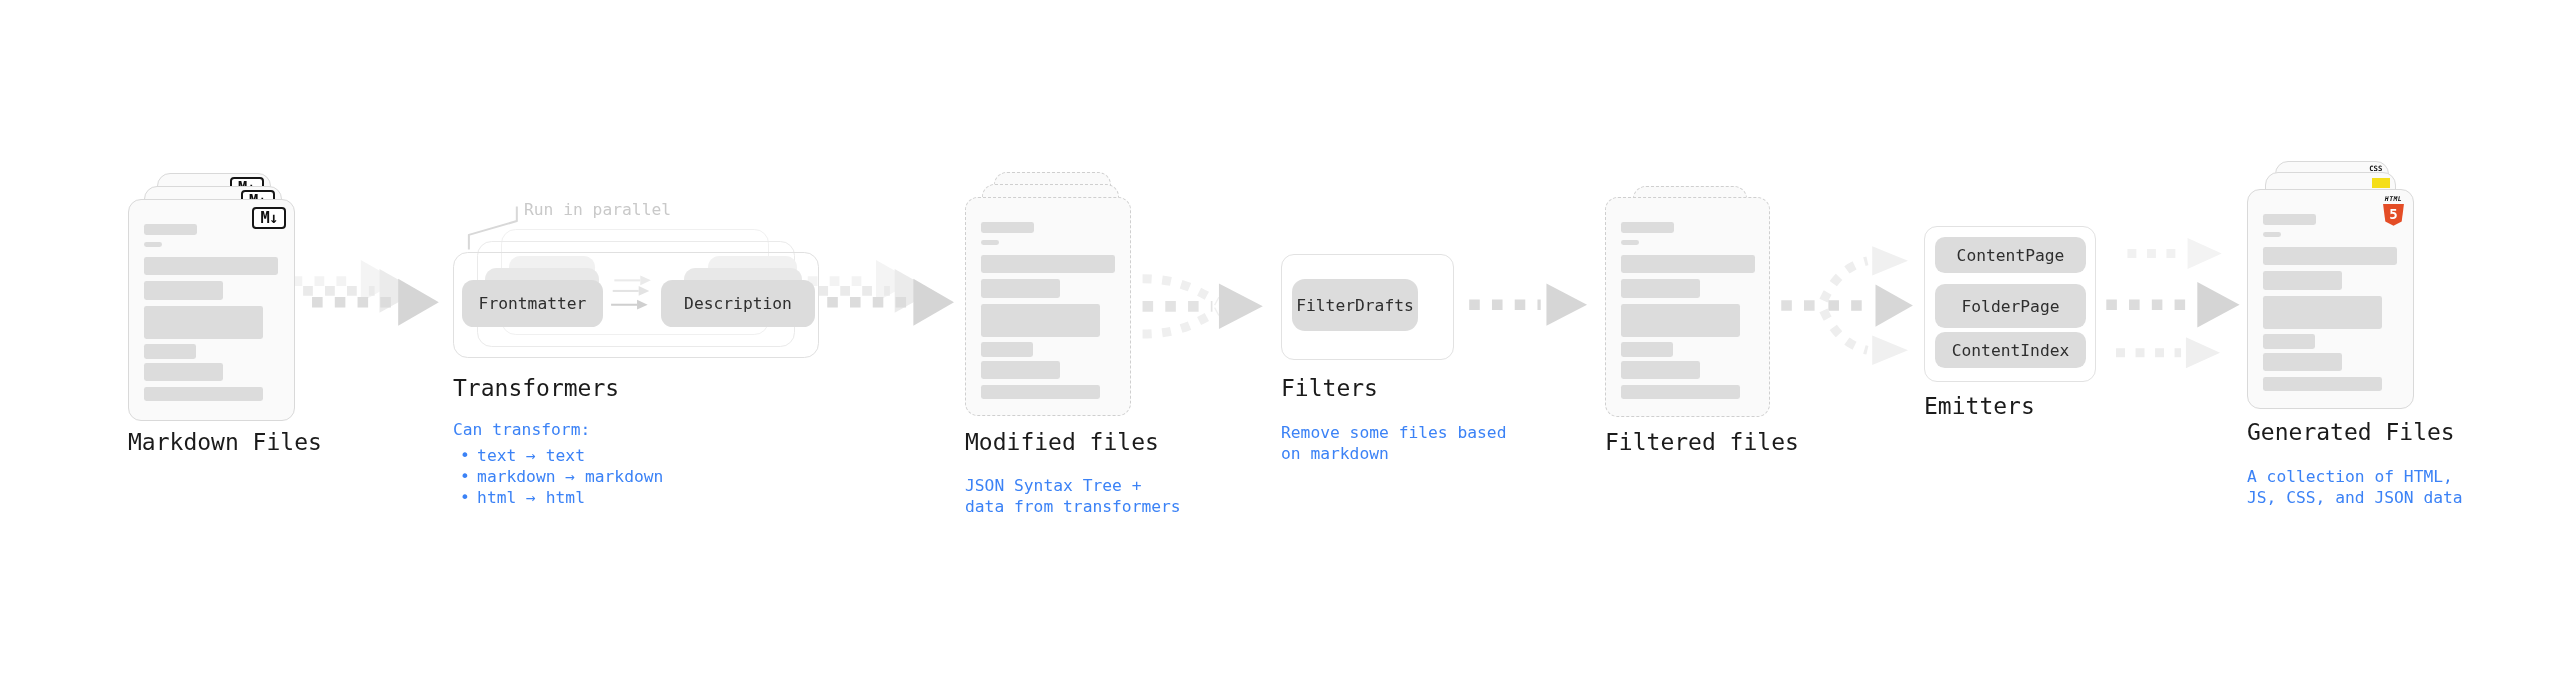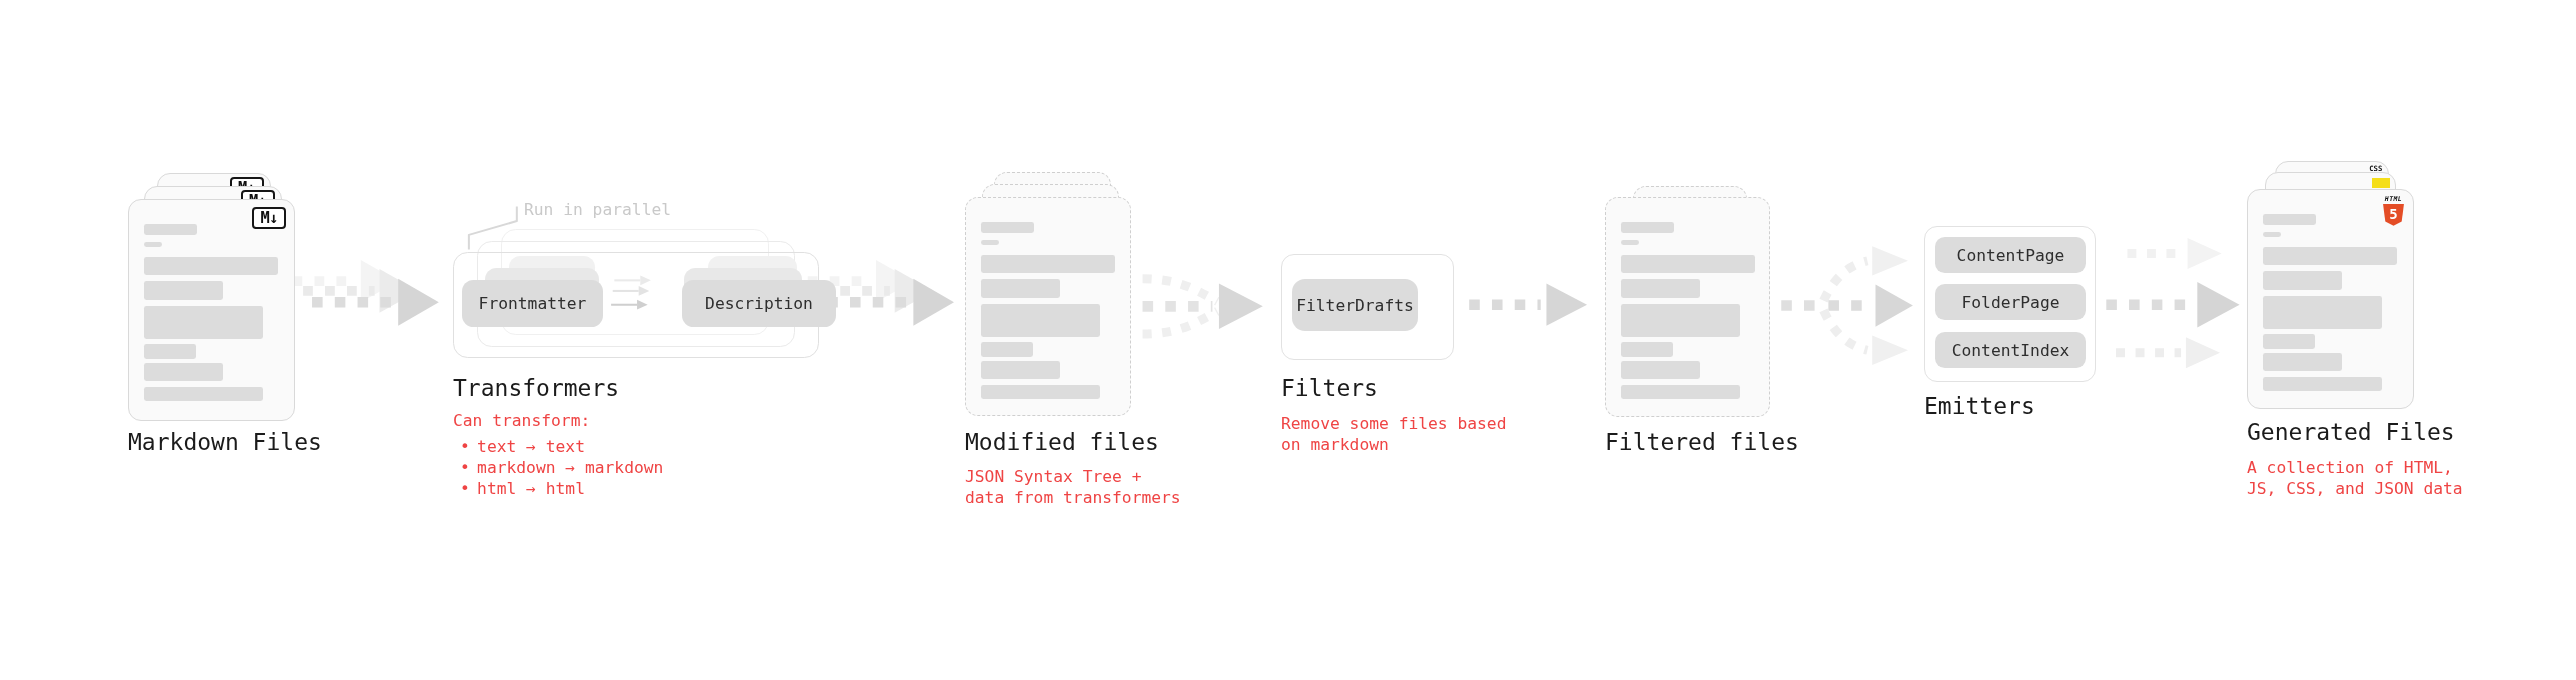--- a/index.html
+++ b/index.html
@@ -26,21 +26,21 @@
 
   .pill { position:absolute; background:#dcdcdc; border-radius:11.4px; color:#2e2e2e;
     font-size:16.3px; display:flex; align-items:center; justify-content:center; white-space:nowrap; }
   .pill-ghost { position:absolute; border-radius:11.4px; }
   .pill-ghost.g1 { background:#e8e8e8; }
   .pill-ghost.g2 { background:#f1f1f1; }
 
   .panel { position:absolute; background:#ffffff; border:1.6px solid #e2e2e2; border-radius:13px; }
 
   .stage-label { position:absolute; font-size:23px; color:#1b1b1b; white-space:nowrap; line-height:1.1; }
-  .stage-desc  { position:absolute; font-size:16.3px; line-height:21px; color:#ef4444; white-space:nowrap; }
+  .stage-desc  { position:absolute; font-size:16.3px; line-height:21px; color:#3b82f6; white-space:nowrap;margin-top:9px; }
   .annotation  { position:absolute; font-size:16.3px; color:#c9c9c9; white-space:nowrap; }
   .bullet-row .marker { display:inline-block; margin-right:7.3px; }
 
   .css-badge { position:absolute; top:3.3px; right:5.7px; font-size:7.3px; font-weight:bold; color:#111;
     line-height:1; padding-bottom:1.6px; border-bottom:2.4px solid #2c65f2; }
   .js-badge { position:absolute; top:4.9px; right:4.9px; width:18px; height:10.6px; background:#f5de19; }
 
   .html5-logo { position:absolute; left:135px; top:4.9px; width:21px; text-align:center; }
   .html5-word { font-size:6.5px; font-weight:bold; letter-spacing:0.4px; color:#111; margin-bottom:0.8px;font-style:italic; }
   .html5-shield { width:21px; height:22px; background:#e44d26; color:#fff;
@@ -147,21 +147,21 @@
   <div class="tbox b3" style="left:501px;top:229px;width:268px;height:106px"></div>
   <div class="tbox b2" style="left:477px;top:241px;width:318px;height:106px"></div>
   <div class="tbox" style="left:453px;top:252px;width:366px;height:106px"></div>
 
   <div class="pill-ghost g2" style="left:509px;top:256px;width:86px;height:47px"></div>
   <div class="pill-ghost g1" style="left:485px;top:268px;width:114px;height:47px"></div>
   <div class="pill" style="left:462px;top:280px;width:141px;height:47px">Frontmatter</div>
 
   <div class="pill-ghost g2" style="left:708px;top:256px;width:89px;height:47px"></div>
   <div class="pill-ghost g1" style="left:684px;top:268px;width:118px;height:47px"></div>
-  <div class="pill" style="left:682px;top:280px;width:154px;height:47px">Description</div>
+  <div class="pill" style="left:661px;top:280px;width:154px;height:47px">Description</div>
 
   <div class="stage-label" style="left:453px;top:376px">Transformers</div>
   <div class="stage-desc" style="left:453px;top:410px">Can transform:</div>
   <div class="stage-desc" style="left:460px;top:436px">
     <div class="bullet-row"><span class="marker">•</span><span>text → text</span></div>
     <div class="bullet-row"><span class="marker">•</span><span>markdown → markdown</span></div>
     <div class="bullet-row"><span class="marker">•</span><span>html → html</span></div>
   </div>
 
   <div class="card dashed" style="left:994px;top:172px;width:117px;height:57px"></div>
@@ -198,21 +198,21 @@
       <div class="bar" style="width: 79px; height: 18.7px; top: 81px;"></div>
       <div class="bar" style="width: 119px; height: 32.5px; top: 106px;"></div>
       <div class="bar" style="width: 52px; height: 14.6px; top: 144px;"></div>
       <div class="bar" style="width: 79px; height: 18px; top: 163px;"></div>
       <div class="bar" style="width: 119px; height: 14px; top: 187px;"></div>
     </div>
   <div class="stage-label" style="left:1605px;top:430px">Filtered files</div>
 
   <div class="panel" style="left:1924px;top:226px;width:172px;height:156px"></div>
   <div class="pill" style="left:1935px;top:237px;width:151px;height:36px;border-radius:9.8px">ContentPage</div>
-  <div class="pill" style="left:1935px;top:284px;width:151px;height:36px;border-radius:9.8px">FolderPage</div>
+  <div class="pill" style="left:1935px;top:284px;width:151px;height:44px;border-radius:9.8px">FolderPage</div>
   <div class="pill" style="left:1935px;top:332px;width:151px;height:36px;border-radius:9.8px">ContentIndex</div>
   <div class="stage-label" style="left:1924px;top:394px">Emitters</div>
 
   <div class="card" style="left:2275px;top:161px;width:114px;height:57px">
     <div class="css-badge">CSS</div>
   </div>
   <div class="card" style="left:2265px;top:172px;width:131px;height:57px">
     <div class="js-badge"></div>
   </div>
   <div class="card" style="left:2247px;top:189px;width:167px;height:220px">

